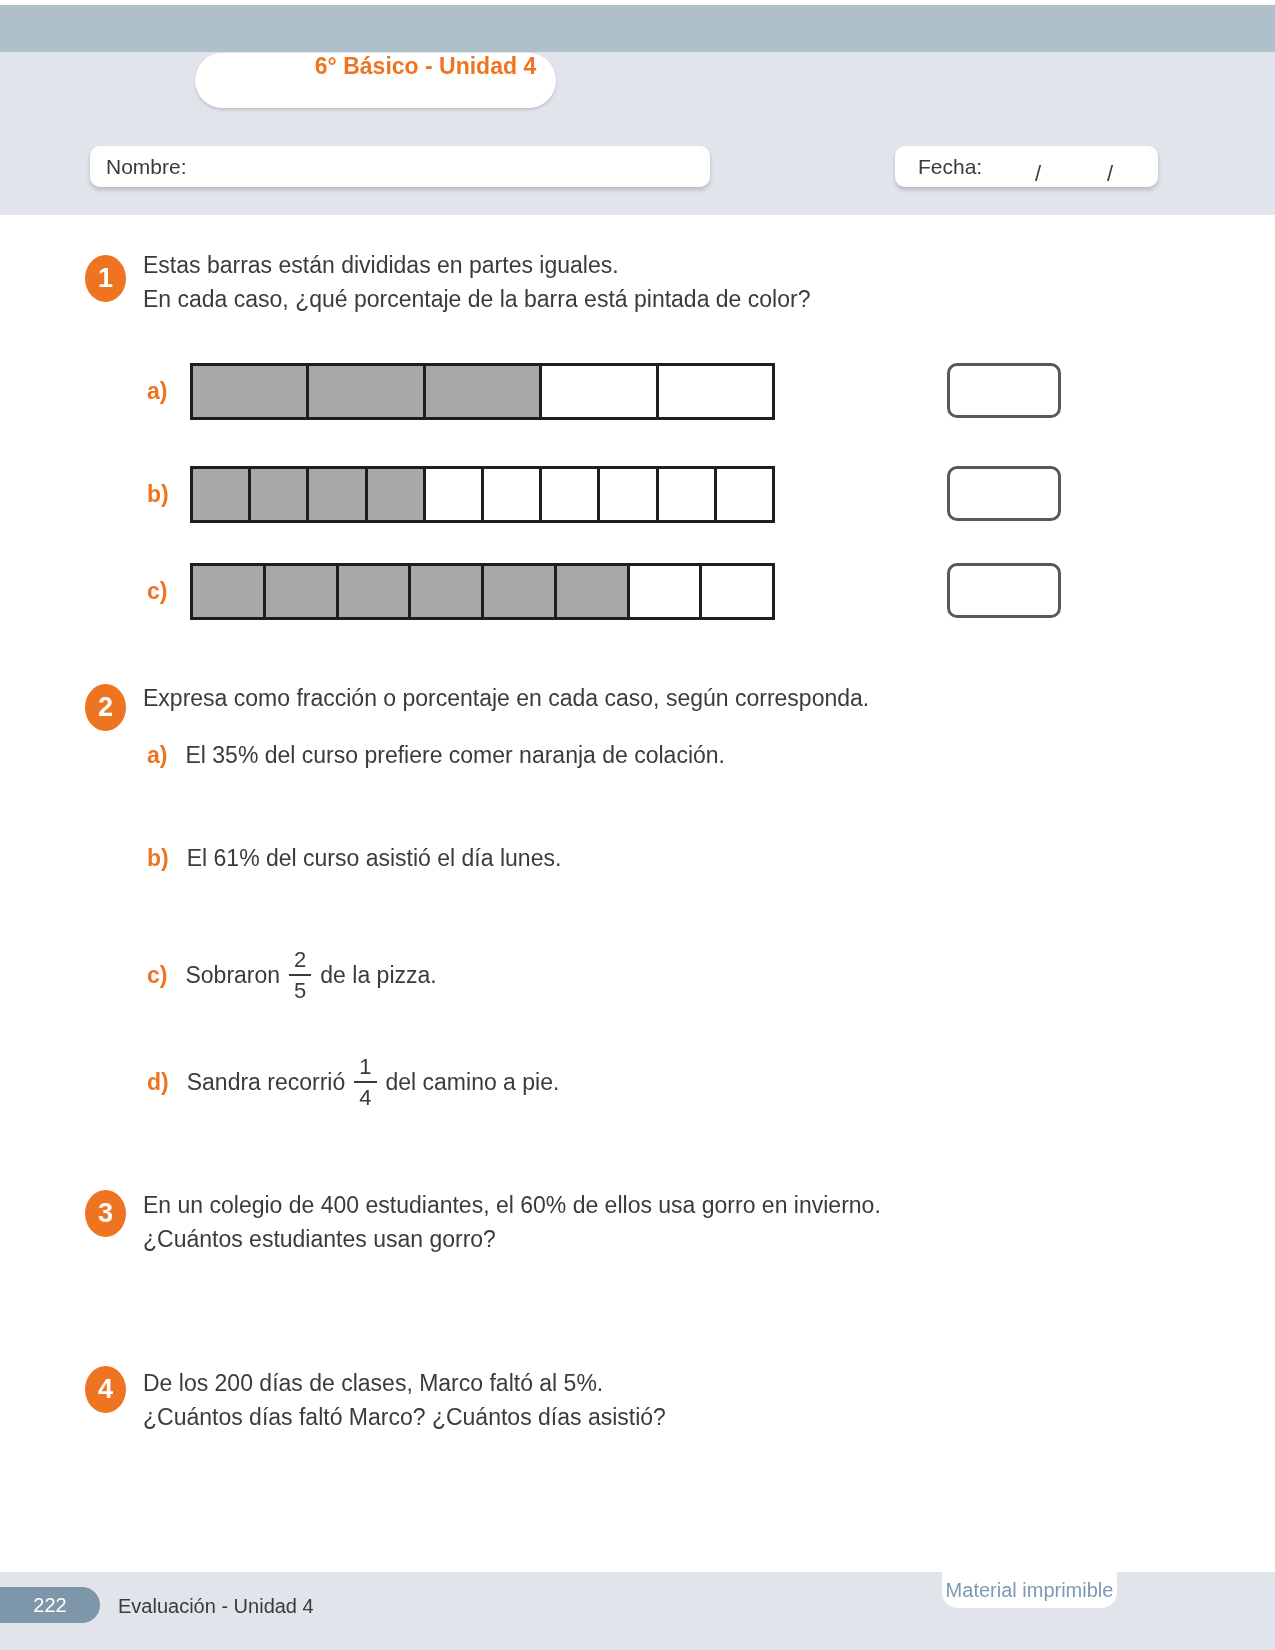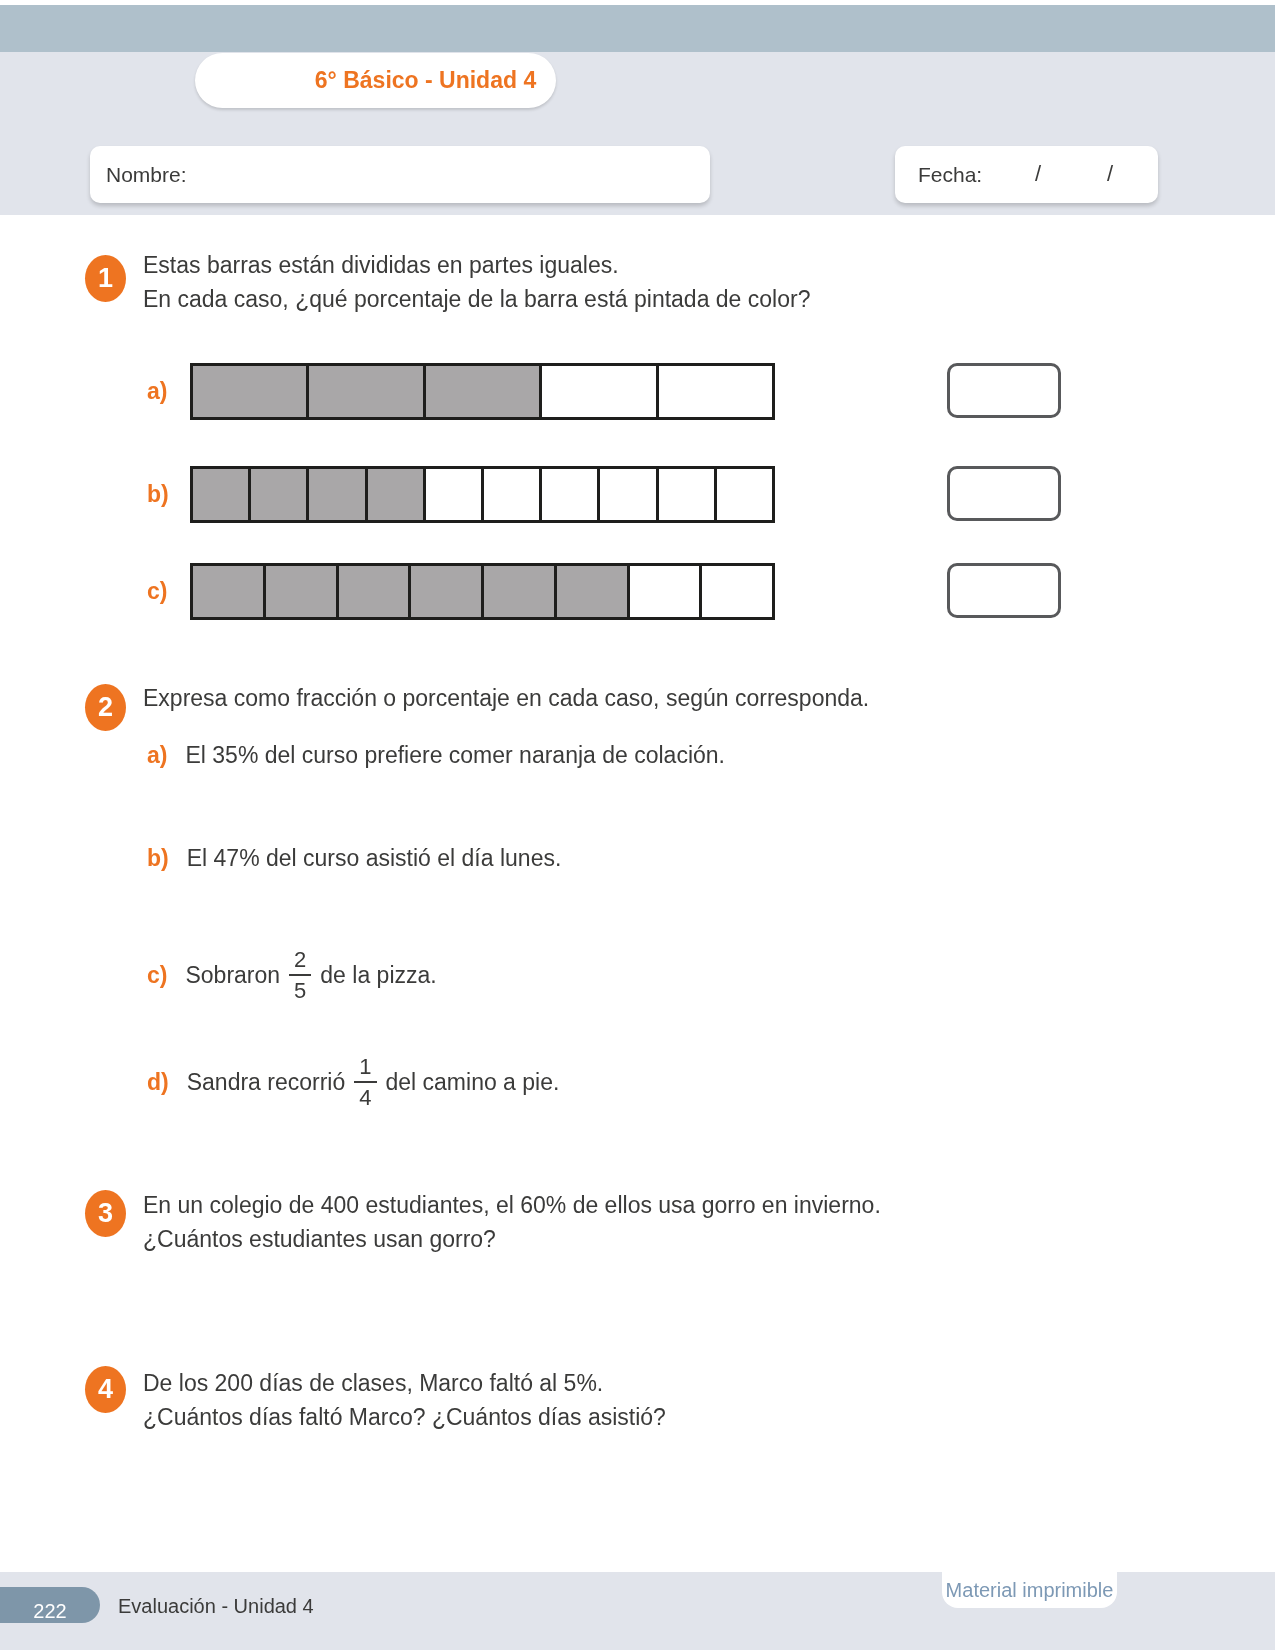--- a/index.html
+++ b/index.html
@@ -3,28 +3,28 @@
 <meta charset="utf-8">
 <style>
   html,body{margin:0;padding:0;background:#fff;}
   .page{position:relative;width:1275px;height:1650px;background:#ffffff;
         font-family:"Liberation Sans", sans-serif;color:#3b3b3a;overflow:hidden;}
 
   
   .top-bar{position:absolute;left:0;top:5px;width:100%;height:47px;background:#afc0cb;}
   .header-band{position:absolute;left:0;top:52px;width:100%;height:163px;background:#e1e4eb;}
   .subtitle-pill{position:absolute;left:195px;top:53px;width:361px;height:55px;background:#ffffff;
-        border-radius:28px;box-shadow:0 2px 3px rgba(0,0,0,.15);display:flex;align-items:center;
+        border-radius:28px;box-shadow:0 2px 3px rgba(0,0,0,.15);display:flex;align-items:flex-start;
         justify-content:center;padding-left:100px;box-sizing:border-box;z-index:1;}
   .subtitle-pill span{color:#ee7421;font-weight:bold;font-size:23px;}
   .badge{position:absolute;left:0;top:53px;width:281px;height:55px;background:#ee7421;
         border-radius:0 28px 28px 0;box-shadow:0 2px 3px rgba(0,0,0,.15);display:flex;
         align-items:center;justify-content:center;padding-left:60px;box-sizing:border-box;z-index:2;}
   .badge span{color:#ffffff;font-weight:bold;font-size:30px;}
-  .field-box{position:absolute;top:146px;height:57px;background:#ffffff;border-radius:10px;
+  .field-box{position:absolute;top:146px;height:41px;background:#ffffff;border-radius:10px;
         box-shadow:0 3px 4px rgba(0,0,0,.18);display:flex;align-items:center;box-sizing:border-box;}
   .name-box{left:90px;width:620px;padding-left:16px;}
   .date-box{left:895px;width:263px;padding-left:23px;}
   .field-label{font-size:21px;color:#3b3b3a;}
   .slash{position:absolute;font-size:22px;color:#3b3b3a;top:15px;}
   .slash1{left:140px;} .slash2{left:212px;}
 
   
   .qnum{position:absolute;width:41px;height:47px;background:#ee7421;border-radius:50%;
         color:#fff;font-weight:bold;font-size:27px;display:flex;align-items:center;justify-content:center;}
@@ -45,21 +45,21 @@
         align-items:center;white-space:nowrap;}
   .q2item .item-label-inline{color:#ee7421;font-weight:bold;margin-right:18px;}
   .fraction{display:inline-flex;flex-direction:column;align-items:center;margin:0 9px;
         font-size:22px;line-height:25px;}
   .fraction .num{padding:0 5px 2px;border-bottom:2px solid #3b3b3a;}
   .fraction .den{padding-top:2px;}
 
   
   .footer-band{position:absolute;left:0;top:1572px;width:100%;height:78px;background:#e1e4eb;}
   .page-pill{position:absolute;left:0;top:1587px;width:100px;height:36px;background:#7e96a9;
-        border-radius:0 18px 18px 0;display:flex;align-items:flex-end;justify-content:center;}
+        border-radius:0 18px 18px 0;display:flex;align-items:center;justify-content:center;}
   .page-pill span{color:#ffffff;font-size:20px;}
   .footer-label{position:absolute;left:118px;top:1595px;font-size:20px;color:#3b3b3a;}
   .material-tab{position:absolute;left:942px;top:1572px;width:175px;height:36px;background:#ffffff;
         border-radius:0 0 16px 16px;display:flex;align-items:center;justify-content:center;}
   .material-tab span{color:#7d99b5;font-size:20px;}
 </style>
 </head>
 <body>
 
 <div class="page">
@@ -127,21 +127,21 @@
     <div>Expresa como fracción o porcentaje en cada caso, según corresponda.</div>
   </div>
 
   <div class="q2item" style="top:742px;">
     <span class="item-label-inline">a)</span>
     <span>El 35% del curso prefiere comer naranja de colación.</span>
   </div>
 
   <div class="q2item" style="top:845px;">
     <span class="item-label-inline">b)</span>
-    <span>El 47% del curso asistió el día lunes.</span>
+    <span>El 61% del curso asistió el día lunes.</span>
   </div>
 
   <div class="q2item" style="top:940px;height:70px;">
     <span class="item-label-inline">c)</span>
     <span>Sobraron</span>
     <span class="fraction">
       <span class="num">2</span>
       <span class="den">5</span>
     </span>
     <span>de la pizza.</span>

